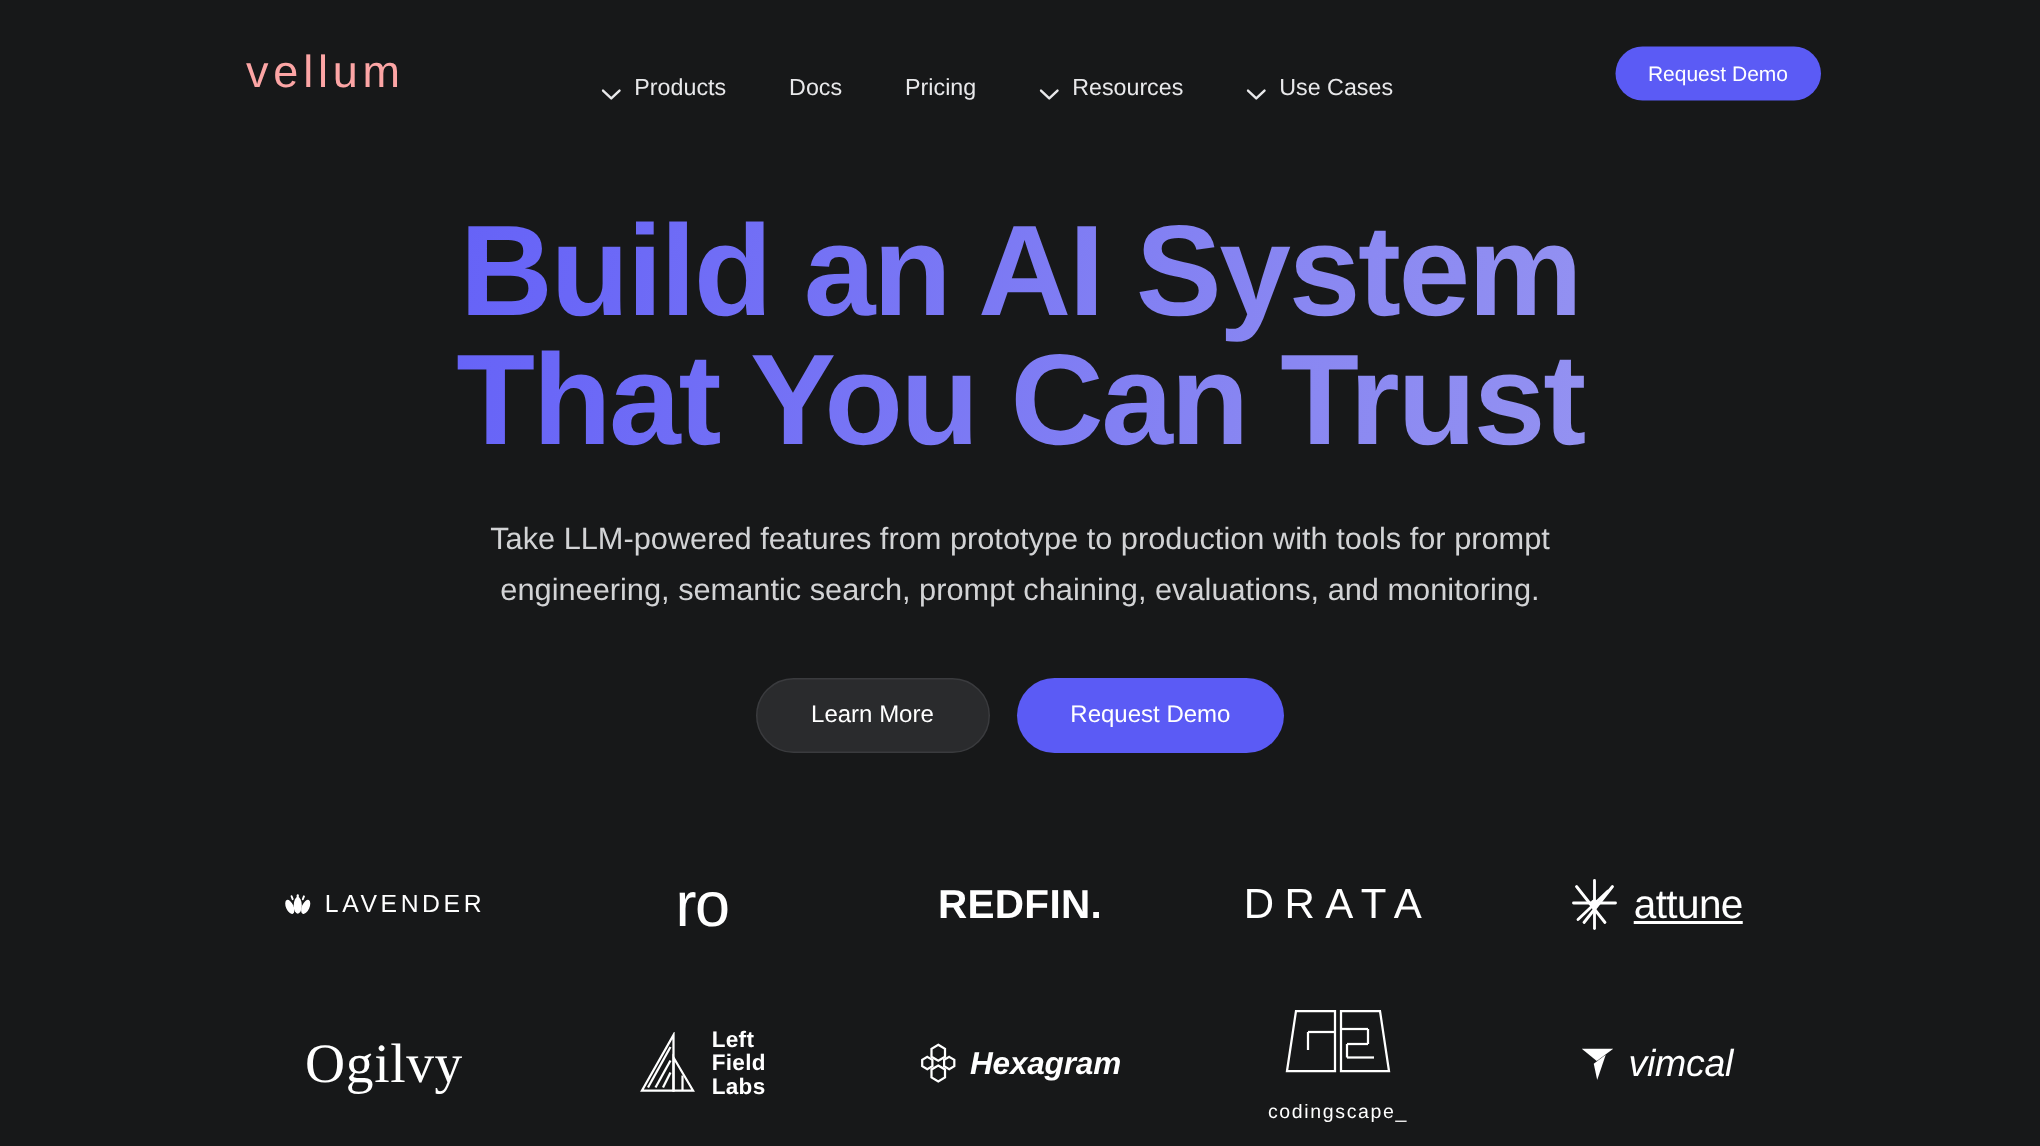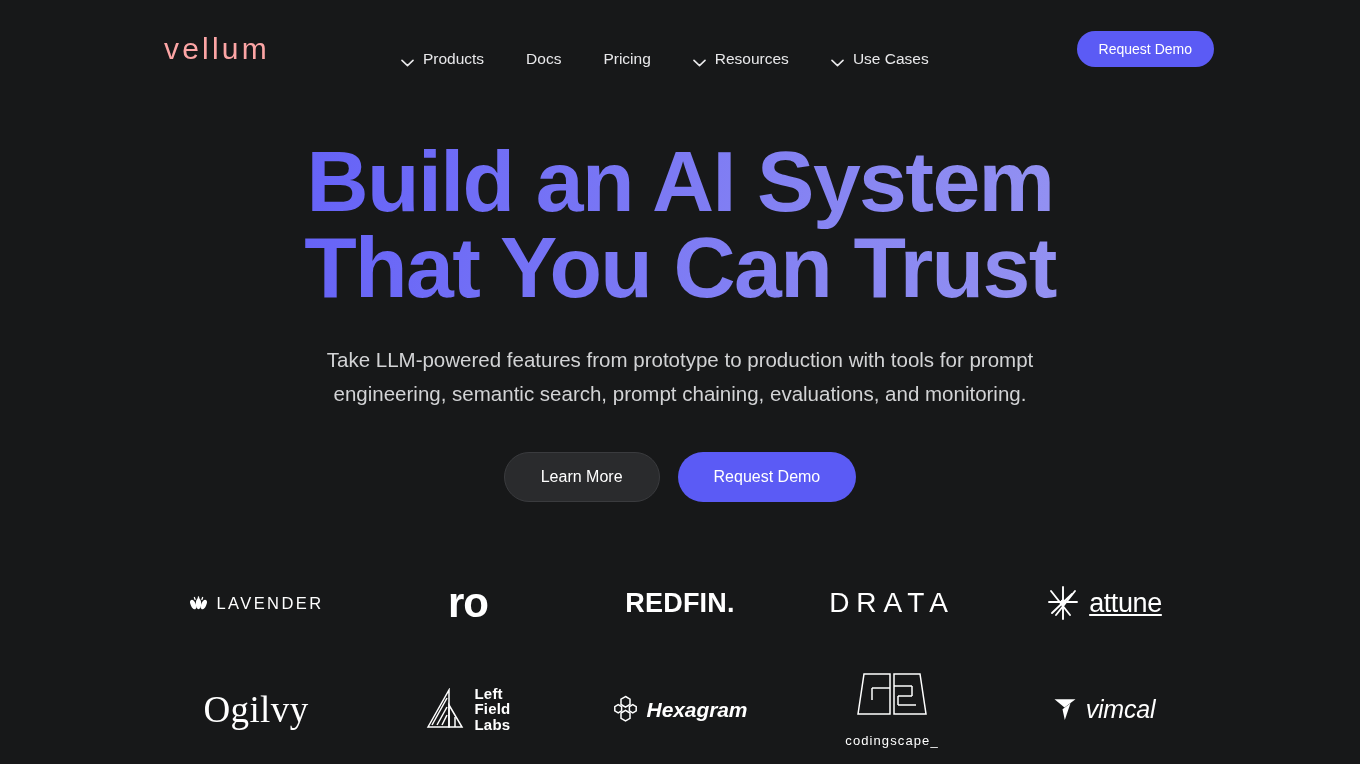--- a/index.html
+++ b/index.html
@@ -131,21 +131,21 @@
     align-items:center;
     justify-content:center;
     gap:9px;
     color:#ffffff;
     user-select:none;
   }
   .lmark { display:block; flex:0 0 auto; }
   .lmark svg { display:block; }
 
   .t-lavender { font-size:16.5px; letter-spacing:2.4px; font-weight:500; }
-  .t-ro { font-size:42px; font-weight:700; letter-spacing:-1px; line-height:1; }
+  .t-ro { font-size:42px; font-weight:400; letter-spacing:-1px; line-height:1; }
   .t-redfin { font-size:27px; font-weight:700; letter-spacing:0.2px; line-height:1; }
   .t-drata { font-size:28px; font-weight:400; letter-spacing:7px; line-height:1; }
   .t-attune { font-size:27px; font-weight:400; letter-spacing:-0.4px; line-height:1;text-decoration:underline; }
   .t-ogilvy { font-family:"Liberation Serif", serif; font-size:37px; font-weight:400; line-height:1; letter-spacing:0.4px; }
   .t-lfl { font-size:15px; font-weight:700; line-height:15.5px; text-align:left; letter-spacing:0.2px; }
   .t-hexagram { font-size:21px; font-weight:700; letter-spacing:-0.1px; line-height:1;font-style:italic; }
   .t-codingscape { font-size:13px; letter-spacing:1.1px; line-height:1; }
   .t-vimcal { font-size:25px; font-weight:500; letter-spacing:-0.2px; line-height:1;font-style:italic; }
   .stack { display:flex; flex-direction:column; align-items:center; gap:18px; }
 </style>

